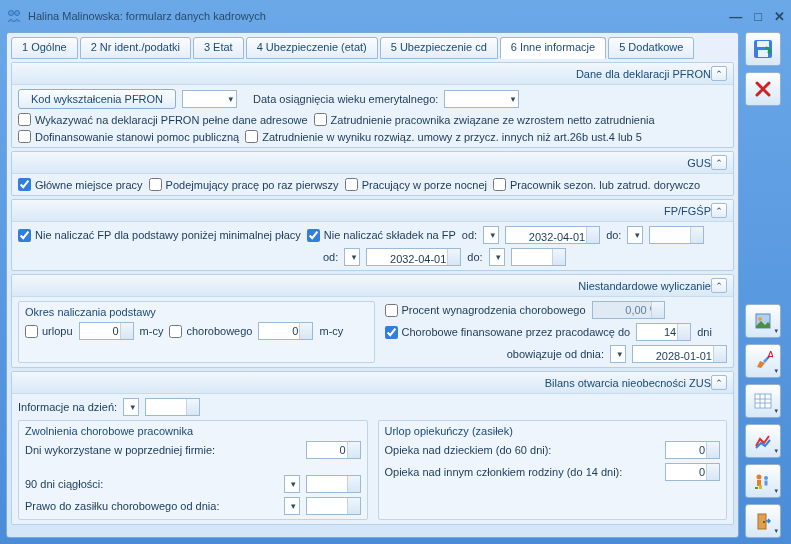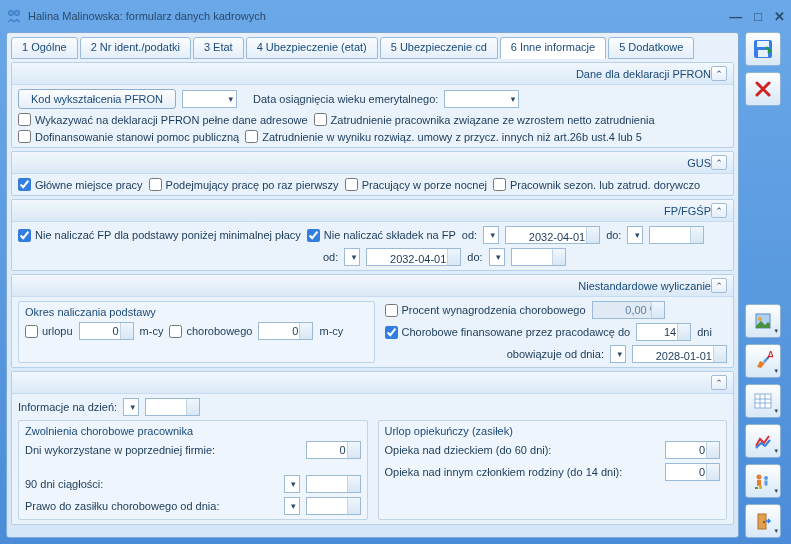--- a/index.html
+++ b/index.html
@@ -240,20 +240,21 @@
                     <span class="spinner-arrows">▴▾</span>
                   </span>
               </div>
             </div>
           </div>
         </div>
       </div>
 
       <div class="panel">
         <div class="panel-header">
+          <span>Bilans otwarcia nieobecności ZUS</span>
           <span class="collapse-btn">⌃</span>
         </div>
         <div class="panel-body">
           <div class="row">
             <label class="lab">Informacje na dzień:</label>
             <span class="combo" style="width:16px"></span>
             <span class="date" style="width:55px">
                 <span></span>
                 <span class="spinner-arrows">▴▾</span>
               </span>

